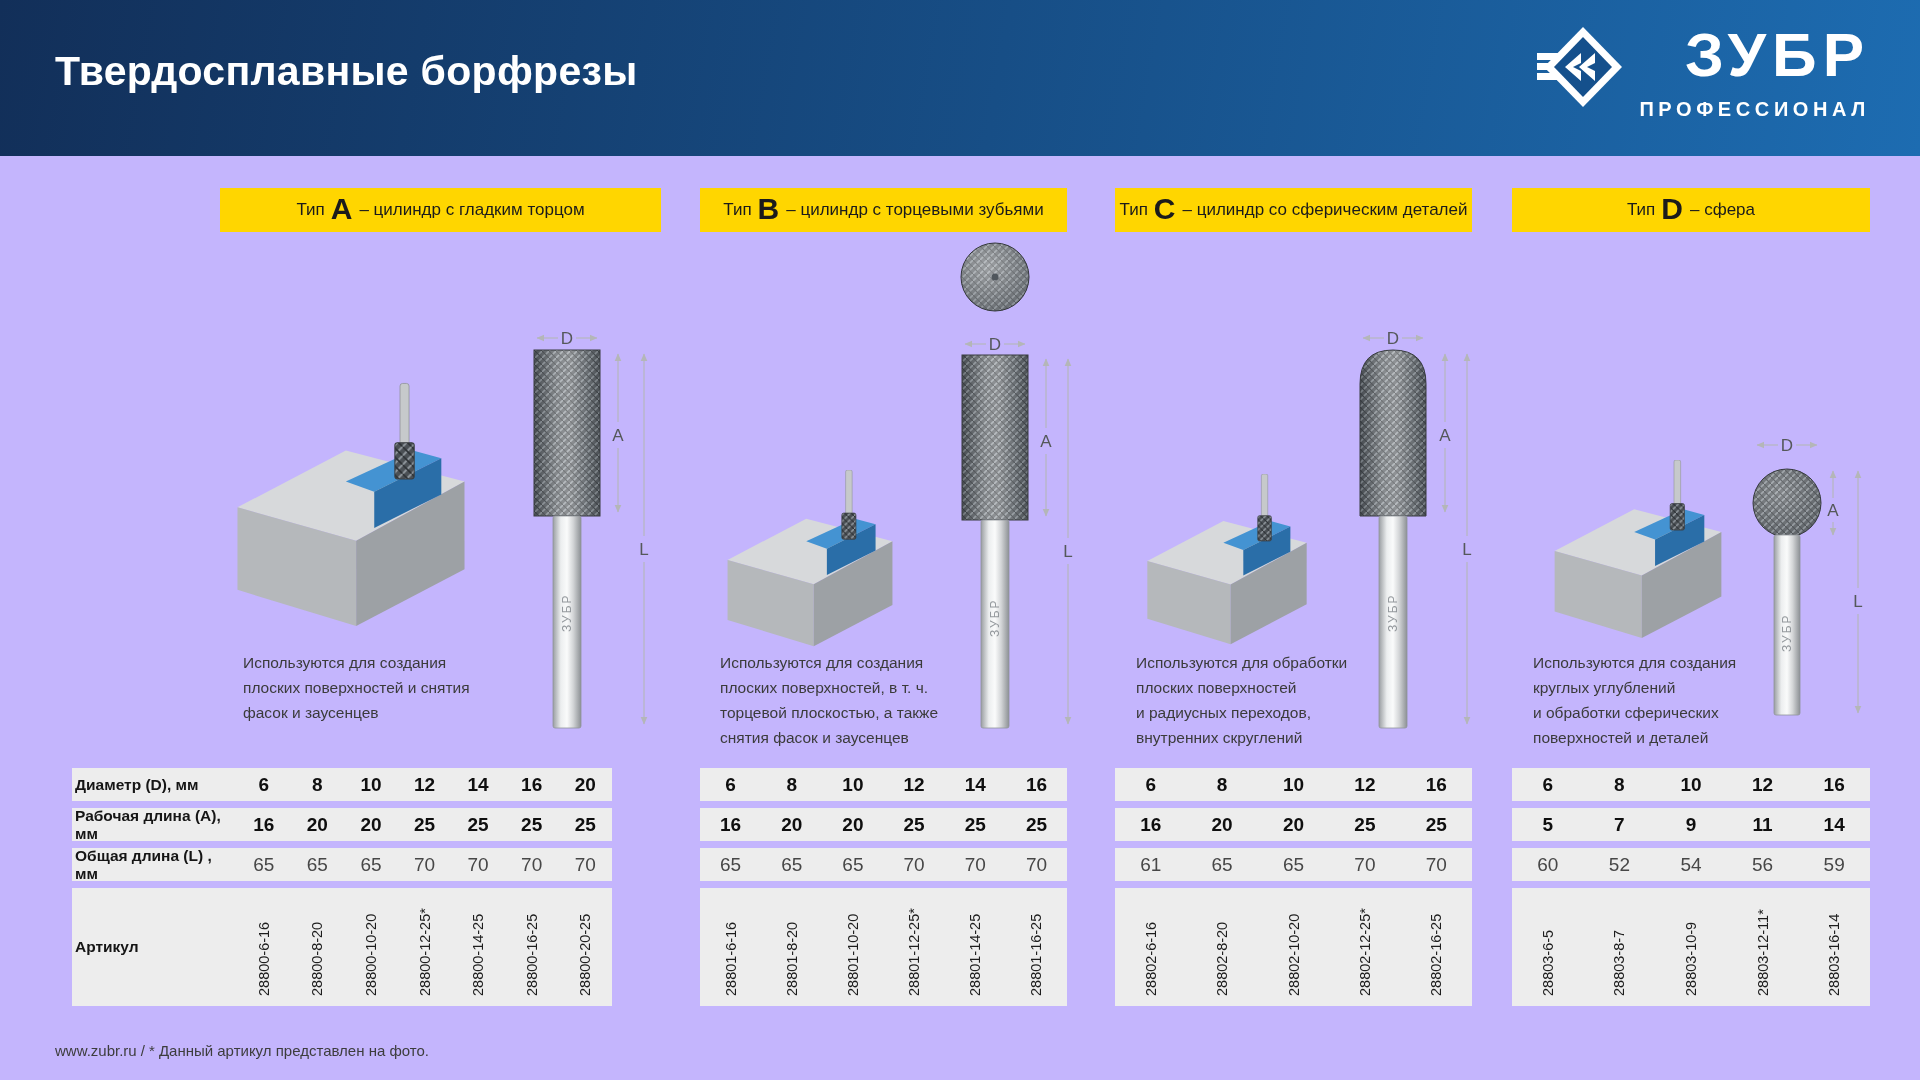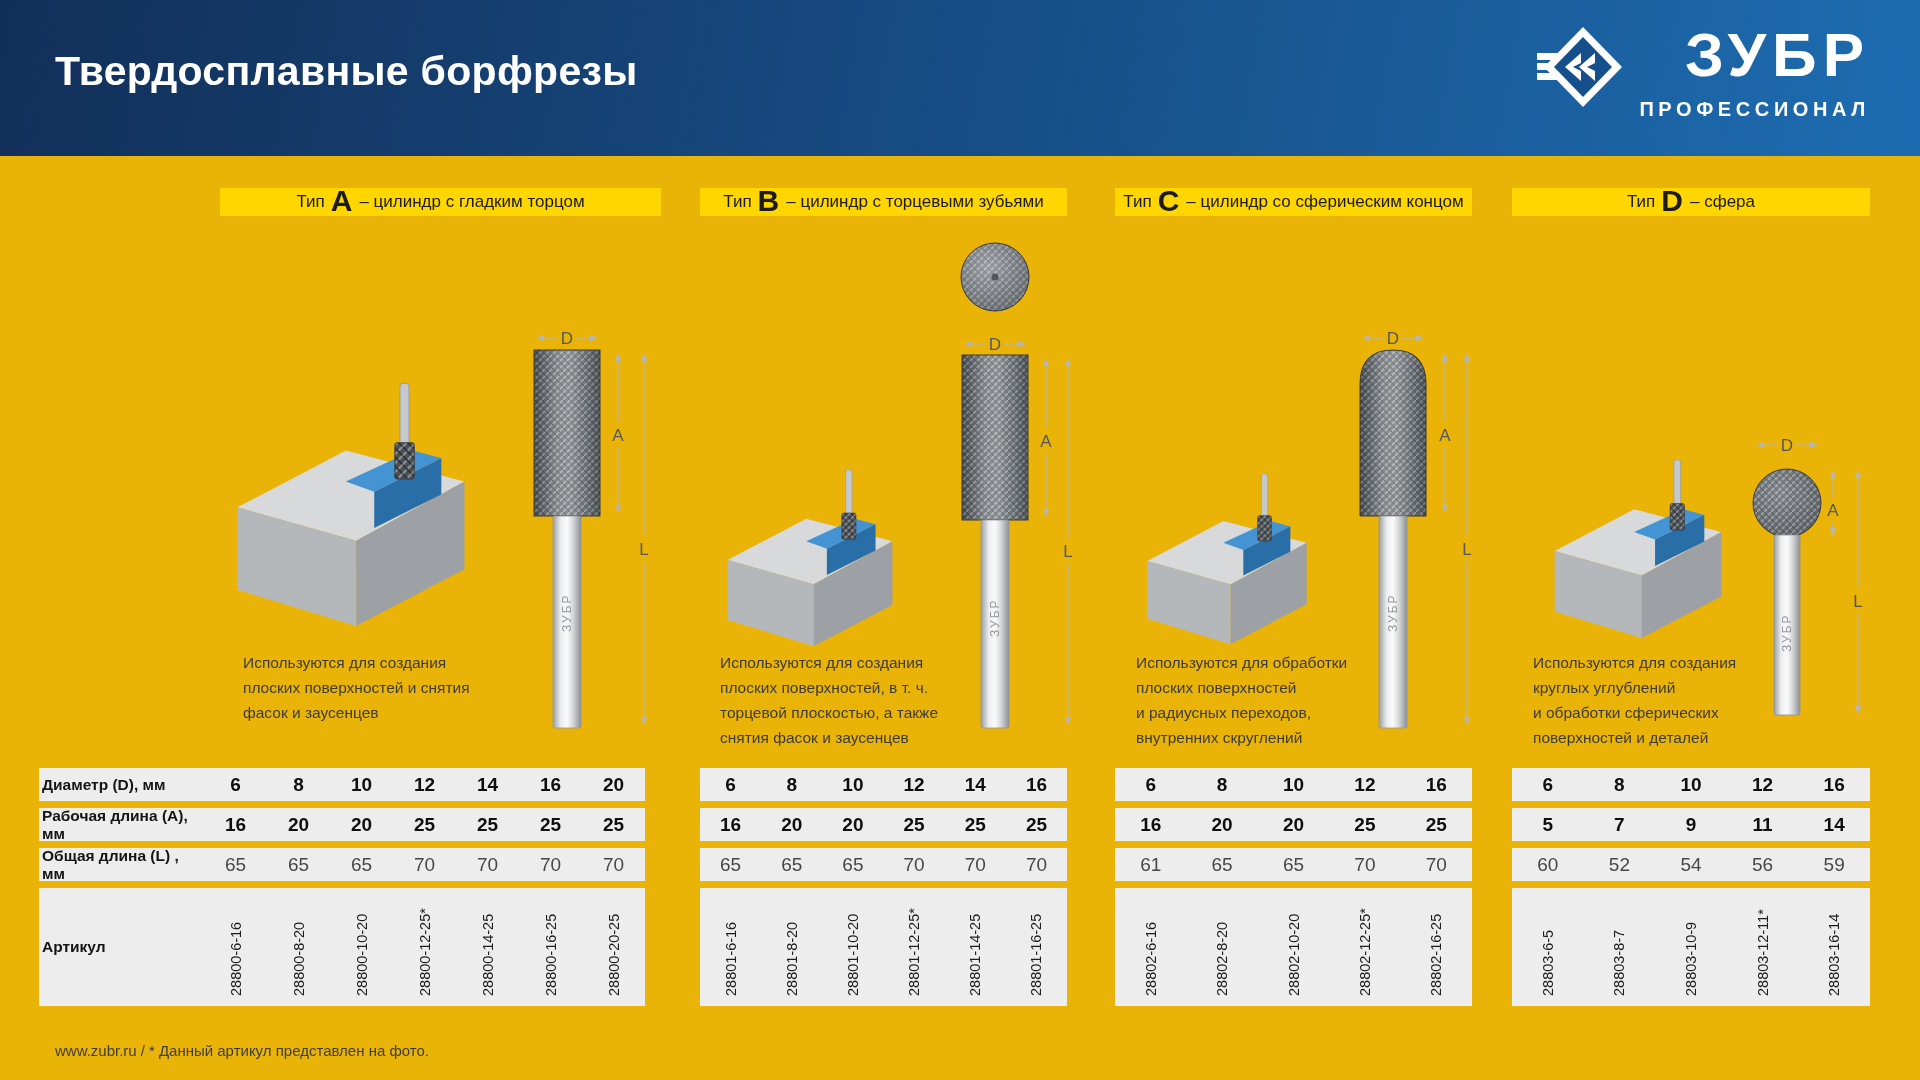--- a/index.html
+++ b/index.html
@@ -1,29 +1,29 @@
 <!DOCTYPE html>
 <html><head>
 <meta charset="utf-8">
 <style>
   * { margin:0; padding:0; box-sizing:border-box; }
   html,body { background:#ffffff; font-family:"Liberation Sans", sans-serif; }
-  #page { position:relative; width:1920px; height:1080px; background:#eab308; overflow:hidden; }
+  #page { position:relative; width:1920px; height:1080px; background:#c4b5fd; overflow:hidden; }
 
   
   .header { position:absolute; left:0; top:0; width:1920px; height:156px;
             background:linear-gradient(100deg,#122f59 0%, #174e86 52%, #1d6cb1 100%); }
   .page-title { position:absolute; left:55px; top:48px; font-size:41px; font-weight:700; color:#ffffff; letter-spacing:0.3px; }
   .logo { position:absolute; right:50px; top:26px; display:flex; align-items:flex-start; gap:16px; }
   .logo-text { display:flex; flex-direction:column; align-items:flex-end; }
   .logo-name { font-size:62px; font-weight:900; color:#ffffff; line-height:0.95; letter-spacing:6px; }
   .logo-tagline { font-size:20px; font-weight:700; color:#ffffff; letter-spacing:4.6px; margin-top:13px; }
 
   
-  .type-bar { position:absolute; top:188px; height:28px; background:#FFD600;
+  .type-bar { position:absolute; top:188px; height:44px; background:#FFD600;
               display:flex; align-items:center; justify-content:center;
               color:#1b1b1b; font-size:17px; white-space:nowrap; }
   .type-bar .letter { font-size:30px; font-weight:800; line-height:1; margin:0 7px 2px 6px; }
 
   
   .illus { position:absolute; top:232px; height:530px; overflow:visible; }
   svg text { font-family:"Liberation Sans", sans-serif; }
   .dim { stroke:#b4b6b8; stroke-width:1.1; }
   .dimlab { font-size:17px; fill:#55585a; }
   .engr { font-size:12px; fill:#6e747a; letter-spacing:2px; opacity:0.7; }
@@ -119,21 +119,21 @@
     <span>– цилиндр с гладким торцом</span>
   </div>
   <div class="type-bar" style="left:700px;width:367px">
     <span>Тип</span>
     <span class="letter">B</span>
     <span>– цилиндр с торцевыми зубьями</span>
   </div>
   <div class="type-bar" style="left:1115px;width:357px">
     <span>Тип</span>
     <span class="letter">C</span>
-    <span>– цилиндр со сферическим концом</span>
+    <span>– цилиндр со сферическим деталей</span>
   </div>
   <div class="type-bar" style="left:1512px;width:358px">
     <span>Тип</span>
     <span class="letter">D</span>
     <span>– сфера</span>
   </div>
 
   <svg class="illus" style="left:220px" width="441" height="530" viewBox="0 0 441 530">
     <use href="#app-block" x="2" y="150" width="258" height="248"></use>
     <line class="dim" x1="338" y1="106" x2="317" y2="106" marker-end="url(#arr)"></line>
@@ -237,21 +237,21 @@
 снятия фасок и заусенцев</div>
   <div class="desc" style="left:1136px">Используются для обработки
 плоских поверхностей
 и радиусных переходов,
 внутренних скруглений</div>
   <div class="desc" style="left:1533px">Используются для создания
 круглых углублений
 и обработки сферических
 поверхностей и деталей</div>
 
-  <div class="spec" style="left:39px;width:606px">
+  <div class="spec" style="left:72px;width:540px">
     <div class="trow">
       <div class="rlabel">Диаметр (D), мм</div>
       <div class="cell b">6</div>
       <div class="cell b">8</div>
       <div class="cell b">10</div>
       <div class="cell b">12</div>
       <div class="cell b">14</div>
       <div class="cell b">16</div>
       <div class="cell b">20</div>
     </div>

